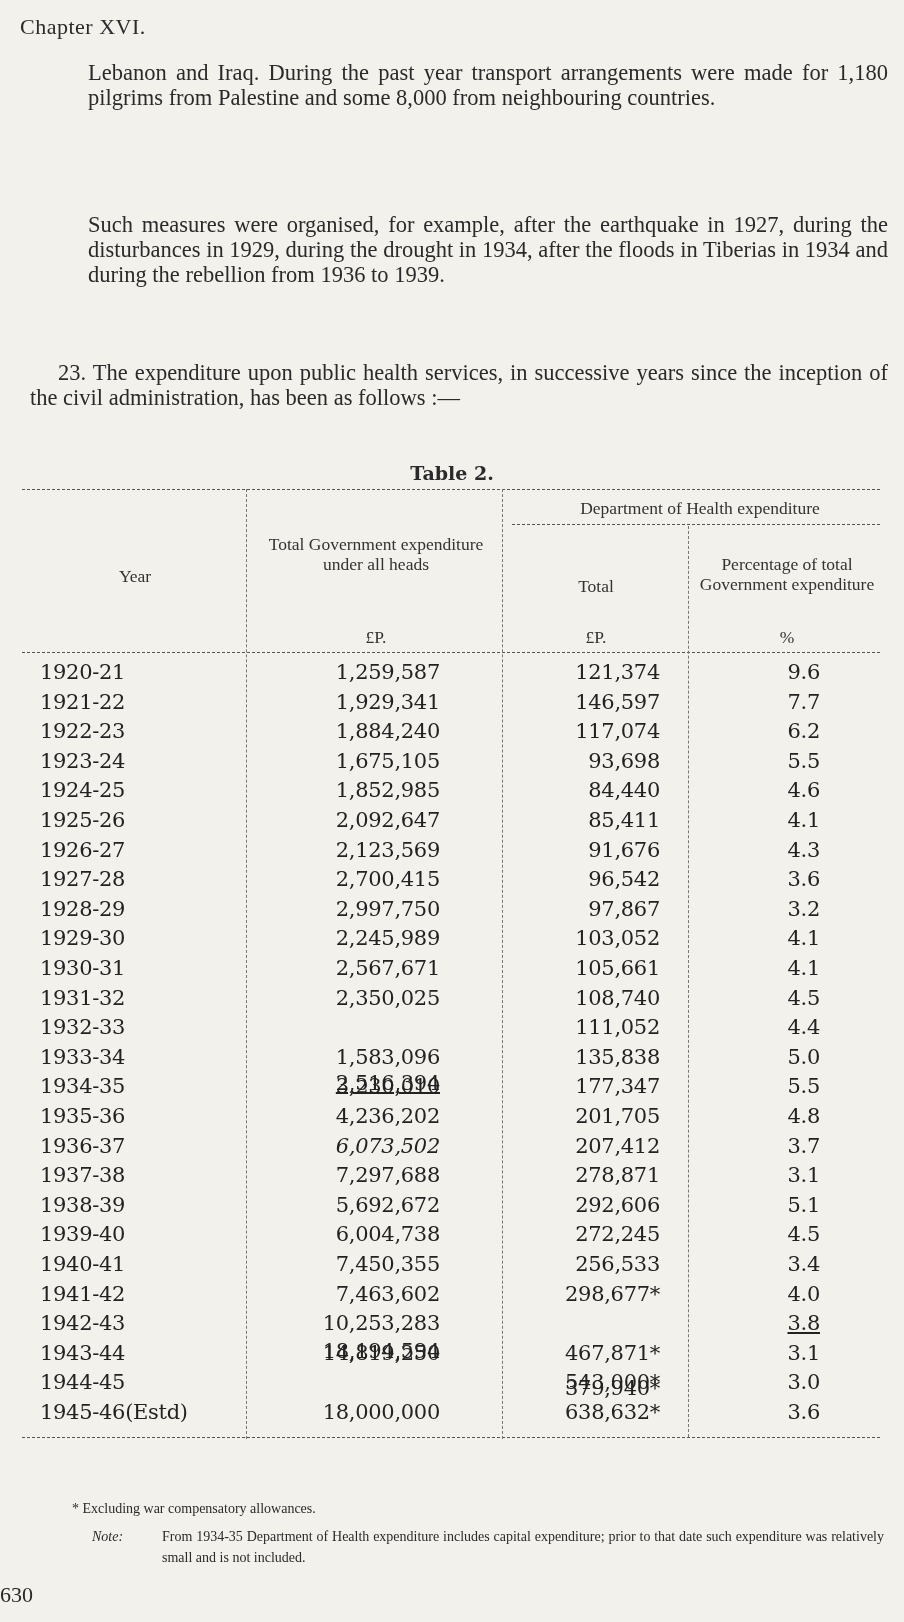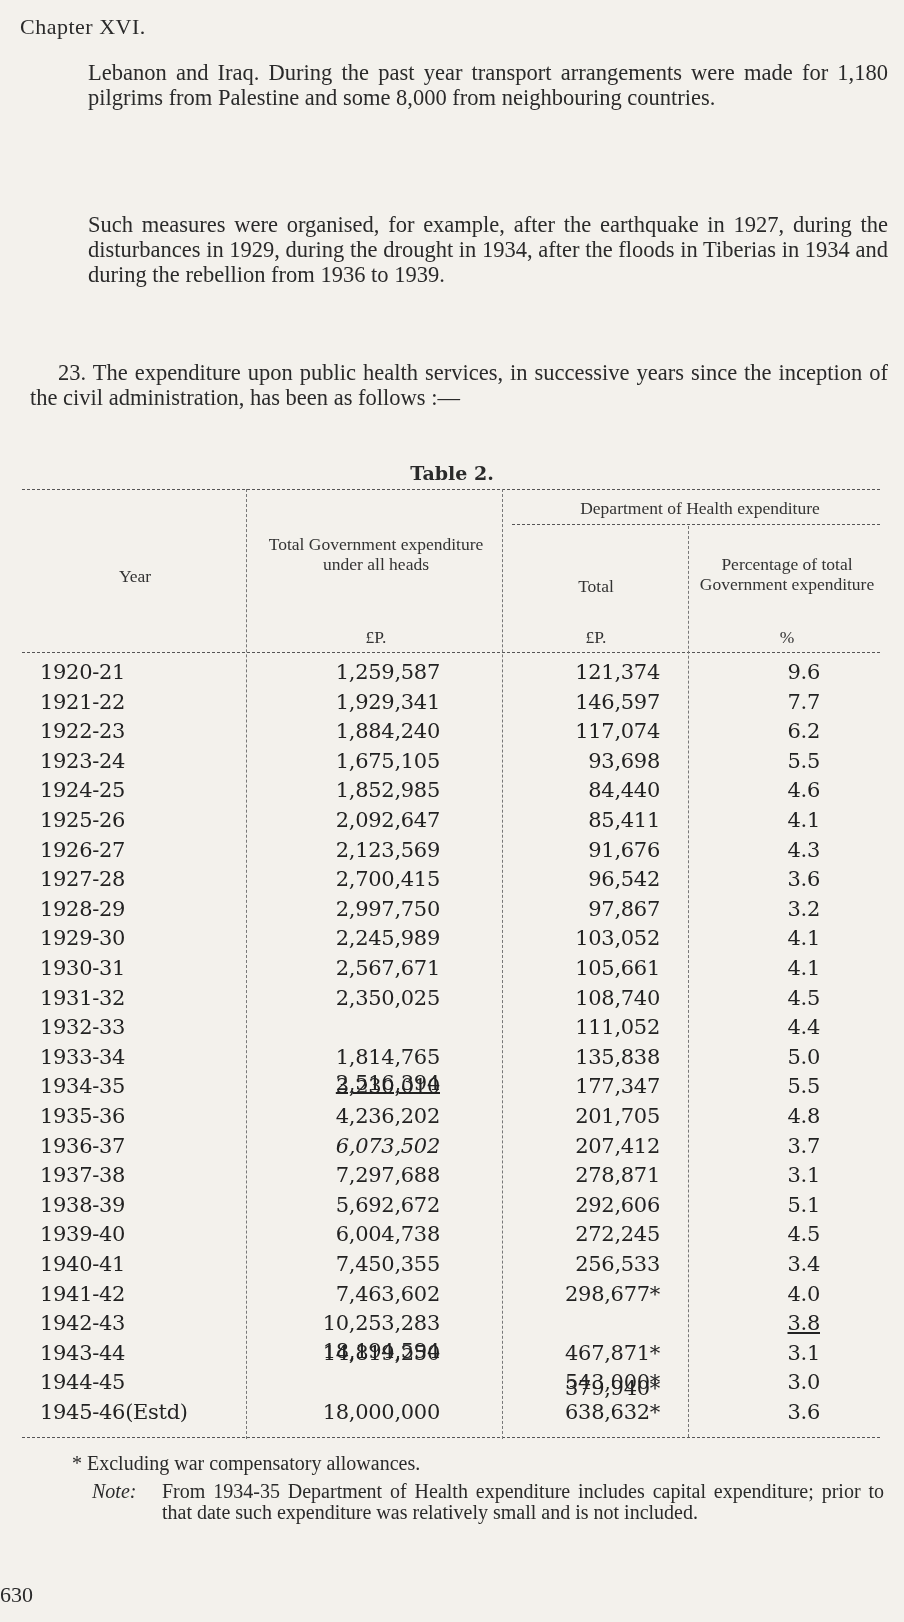--- a/index.html
+++ b/index.html
@@ -22,21 +22,21 @@
 
   .hline { position: absolute; border-top: 1.3px dashed #555; height: 0; }
   .vline { position: absolute; border-left: 1px dashed #777; width: 0; }
 
   .th { position: absolute; font-size: 17.5px; line-height: 20px; text-align: center; color: #333; }
   .cell { position: absolute; font-size: 21px; line-height: 25px; font-family: "DejaVu Serif", serif; color: #222; letter-spacing: -0.3px; }
   .col-year { left: 40px; width: 150px; text-align: left; }
   .col-total { left: 250px; width: 190px; text-align: right; }
   .col-health { left: 500px; width: 160px; text-align: right; }
   .col-pct { left: 720px; width: 100px; text-align: right; }
-  .foot { position: absolute; font-size: 20px; line-height: 21px; }
+  .foot { position: absolute; font-size: 14px; line-height: 21px; margin-top: 45px; }
   .pageno { position: absolute; left: 0; width: 904px; top: 1582px; text-align: left; font-size: 22px; }
 </style>
 </head>
 <body>
 
 <div class="page">
 
   <div class="chapter">Chapter XVI.</div>
 
   <div class="para p1">Lebanon and Iraq. During the past year transport arrangements were made for 1,180 pilgrims from Palestine and some 8,000 from neighbouring countries.</div>
@@ -142,21 +142,21 @@
           <div class="cell col-pct" style="top: 986px;">4.5</div>
         </div>
         <div>
           <div class="cell col-year" style="top: 1015px;">1932-33</div>
           <div class="cell col-total" style="top: 1071px; text-decoration: underline;">2,516,394</div>
           <div class="cell col-health" style="top: 1015px;">111,052</div>
           <div class="cell col-pct" style="top: 1015px;">4.4</div>
         </div>
         <div>
           <div class="cell col-year" style="top: 1045px;">1933-34</div>
-          <div class="cell col-total" style="top: 1045px;">1,814,765</div>
+          <div class="cell col-total" style="top: 1045px;">1,583,096</div>
           <div class="cell col-health" style="top: 1045px;">135,838</div>
           <div class="cell col-pct" style="top: 1045px;">5.0</div>
         </div>
         <div>
           <div class="cell col-year" style="top: 1074px;">1934-35</div>
           <div class="cell col-total" style="top: 1074px;">3,230,010</div>
           <div class="cell col-health" style="top: 1074px;">177,347</div>
           <div class="cell col-pct" style="top: 1074px;">5.5</div>
         </div>
         <div>

